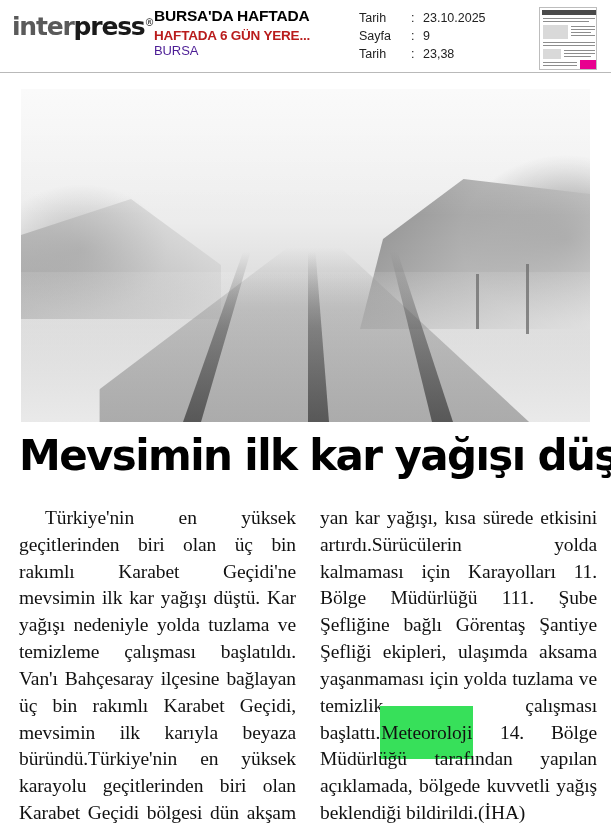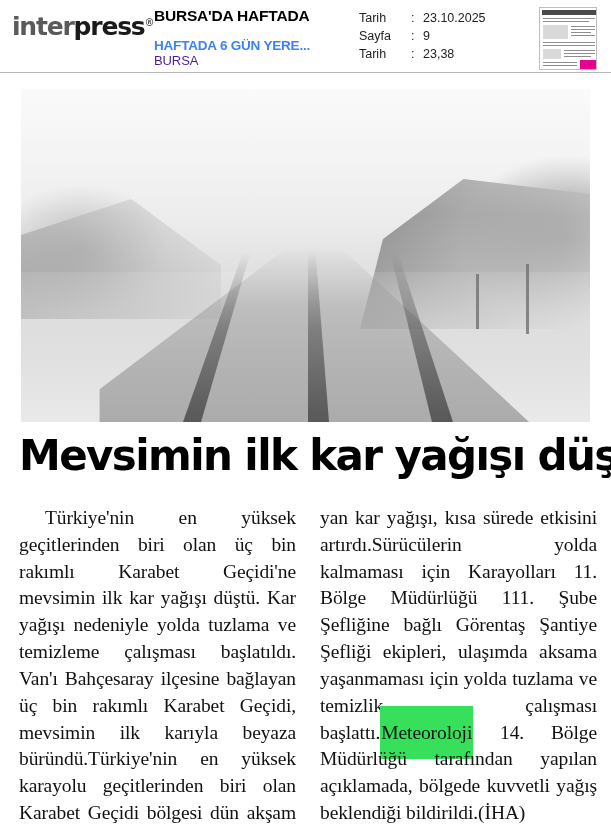--- a/index.html
+++ b/index.html
@@ -62,24 +62,24 @@
     font-size: 15.5px;
     font-weight: 700;
     letter-spacing: -0.2px;
     color: #000;
     white-space: nowrap;
   }
   .pub-sub {
     font-family: "Liberation Sans", sans-serif;
     font-size: 13.5px;
     font-weight: 700;
-    color: #3b82f6;
+    color: #b91c1c;
     letter-spacing: -0.2px;
     white-space: nowrap;
-    margin-top: 14px;
+    margin-top: 4px;
   }
   .pub-city, .pub-cat {
     font-family: "Liberation Sans", sans-serif;
     font-size: 13px;
     color: #4c1d95;
     letter-spacing: -0.1px;
     margin-top: 1px;
   }
 
   .meta-block {

